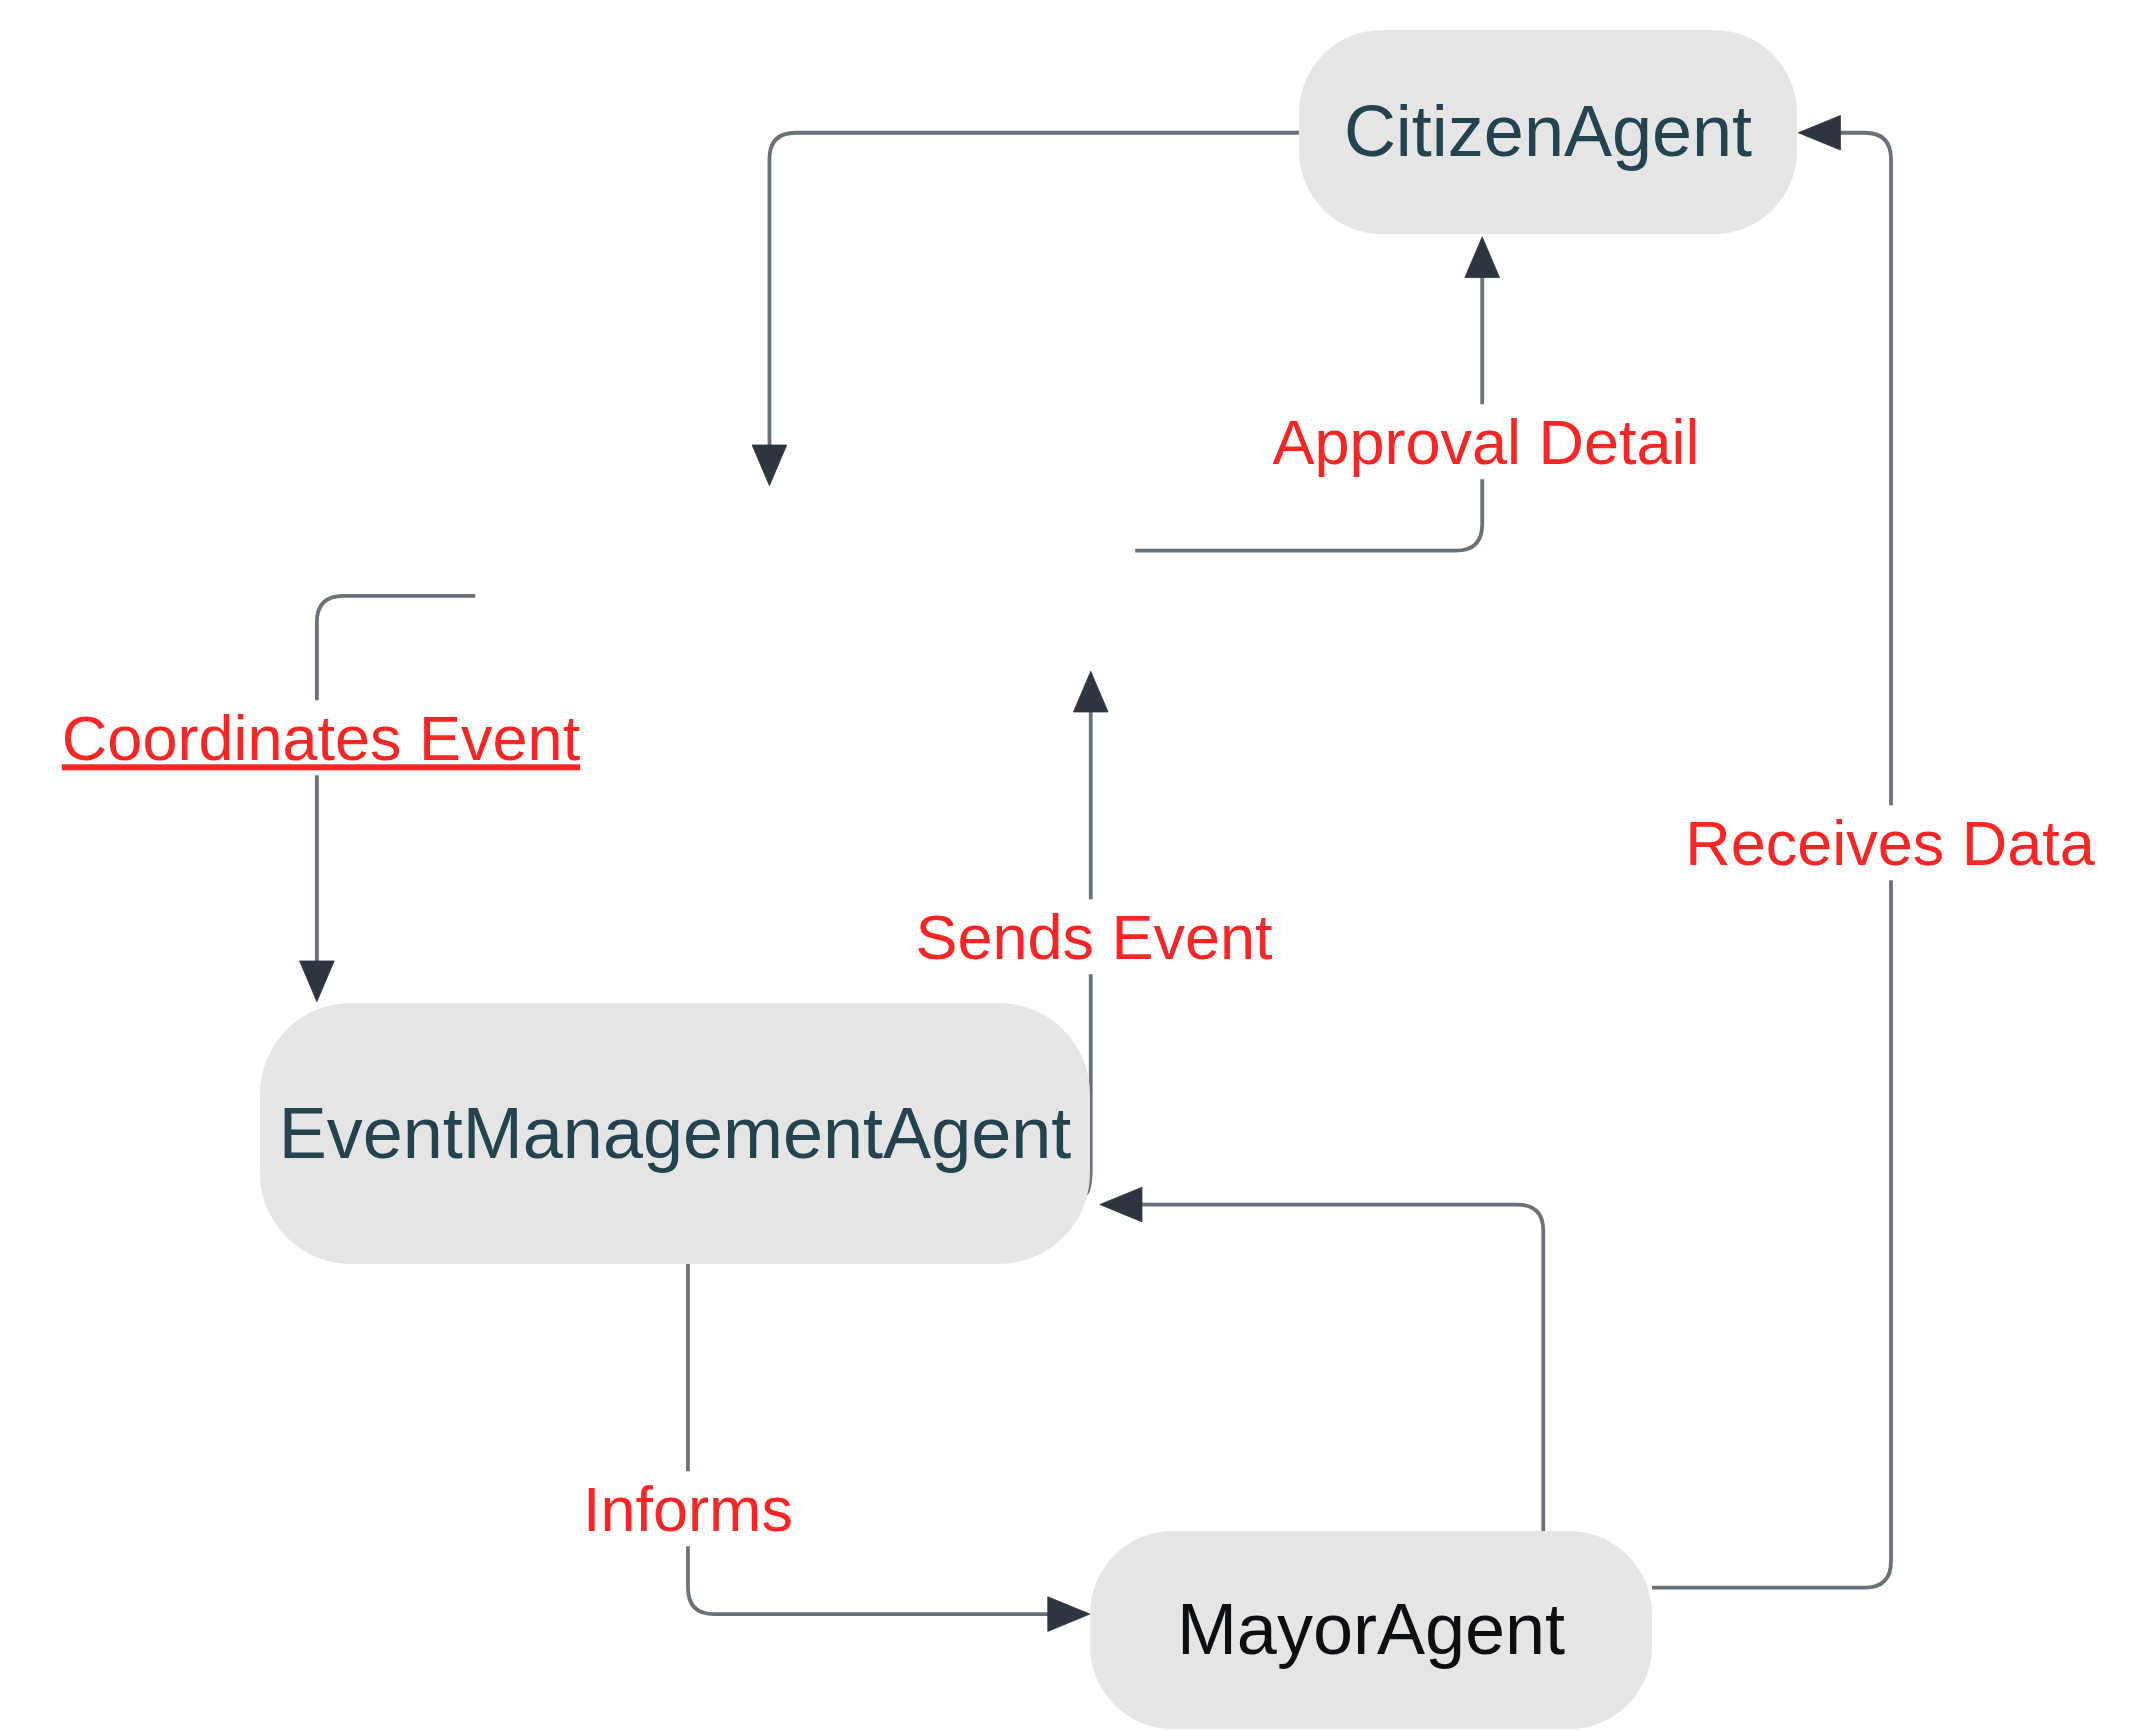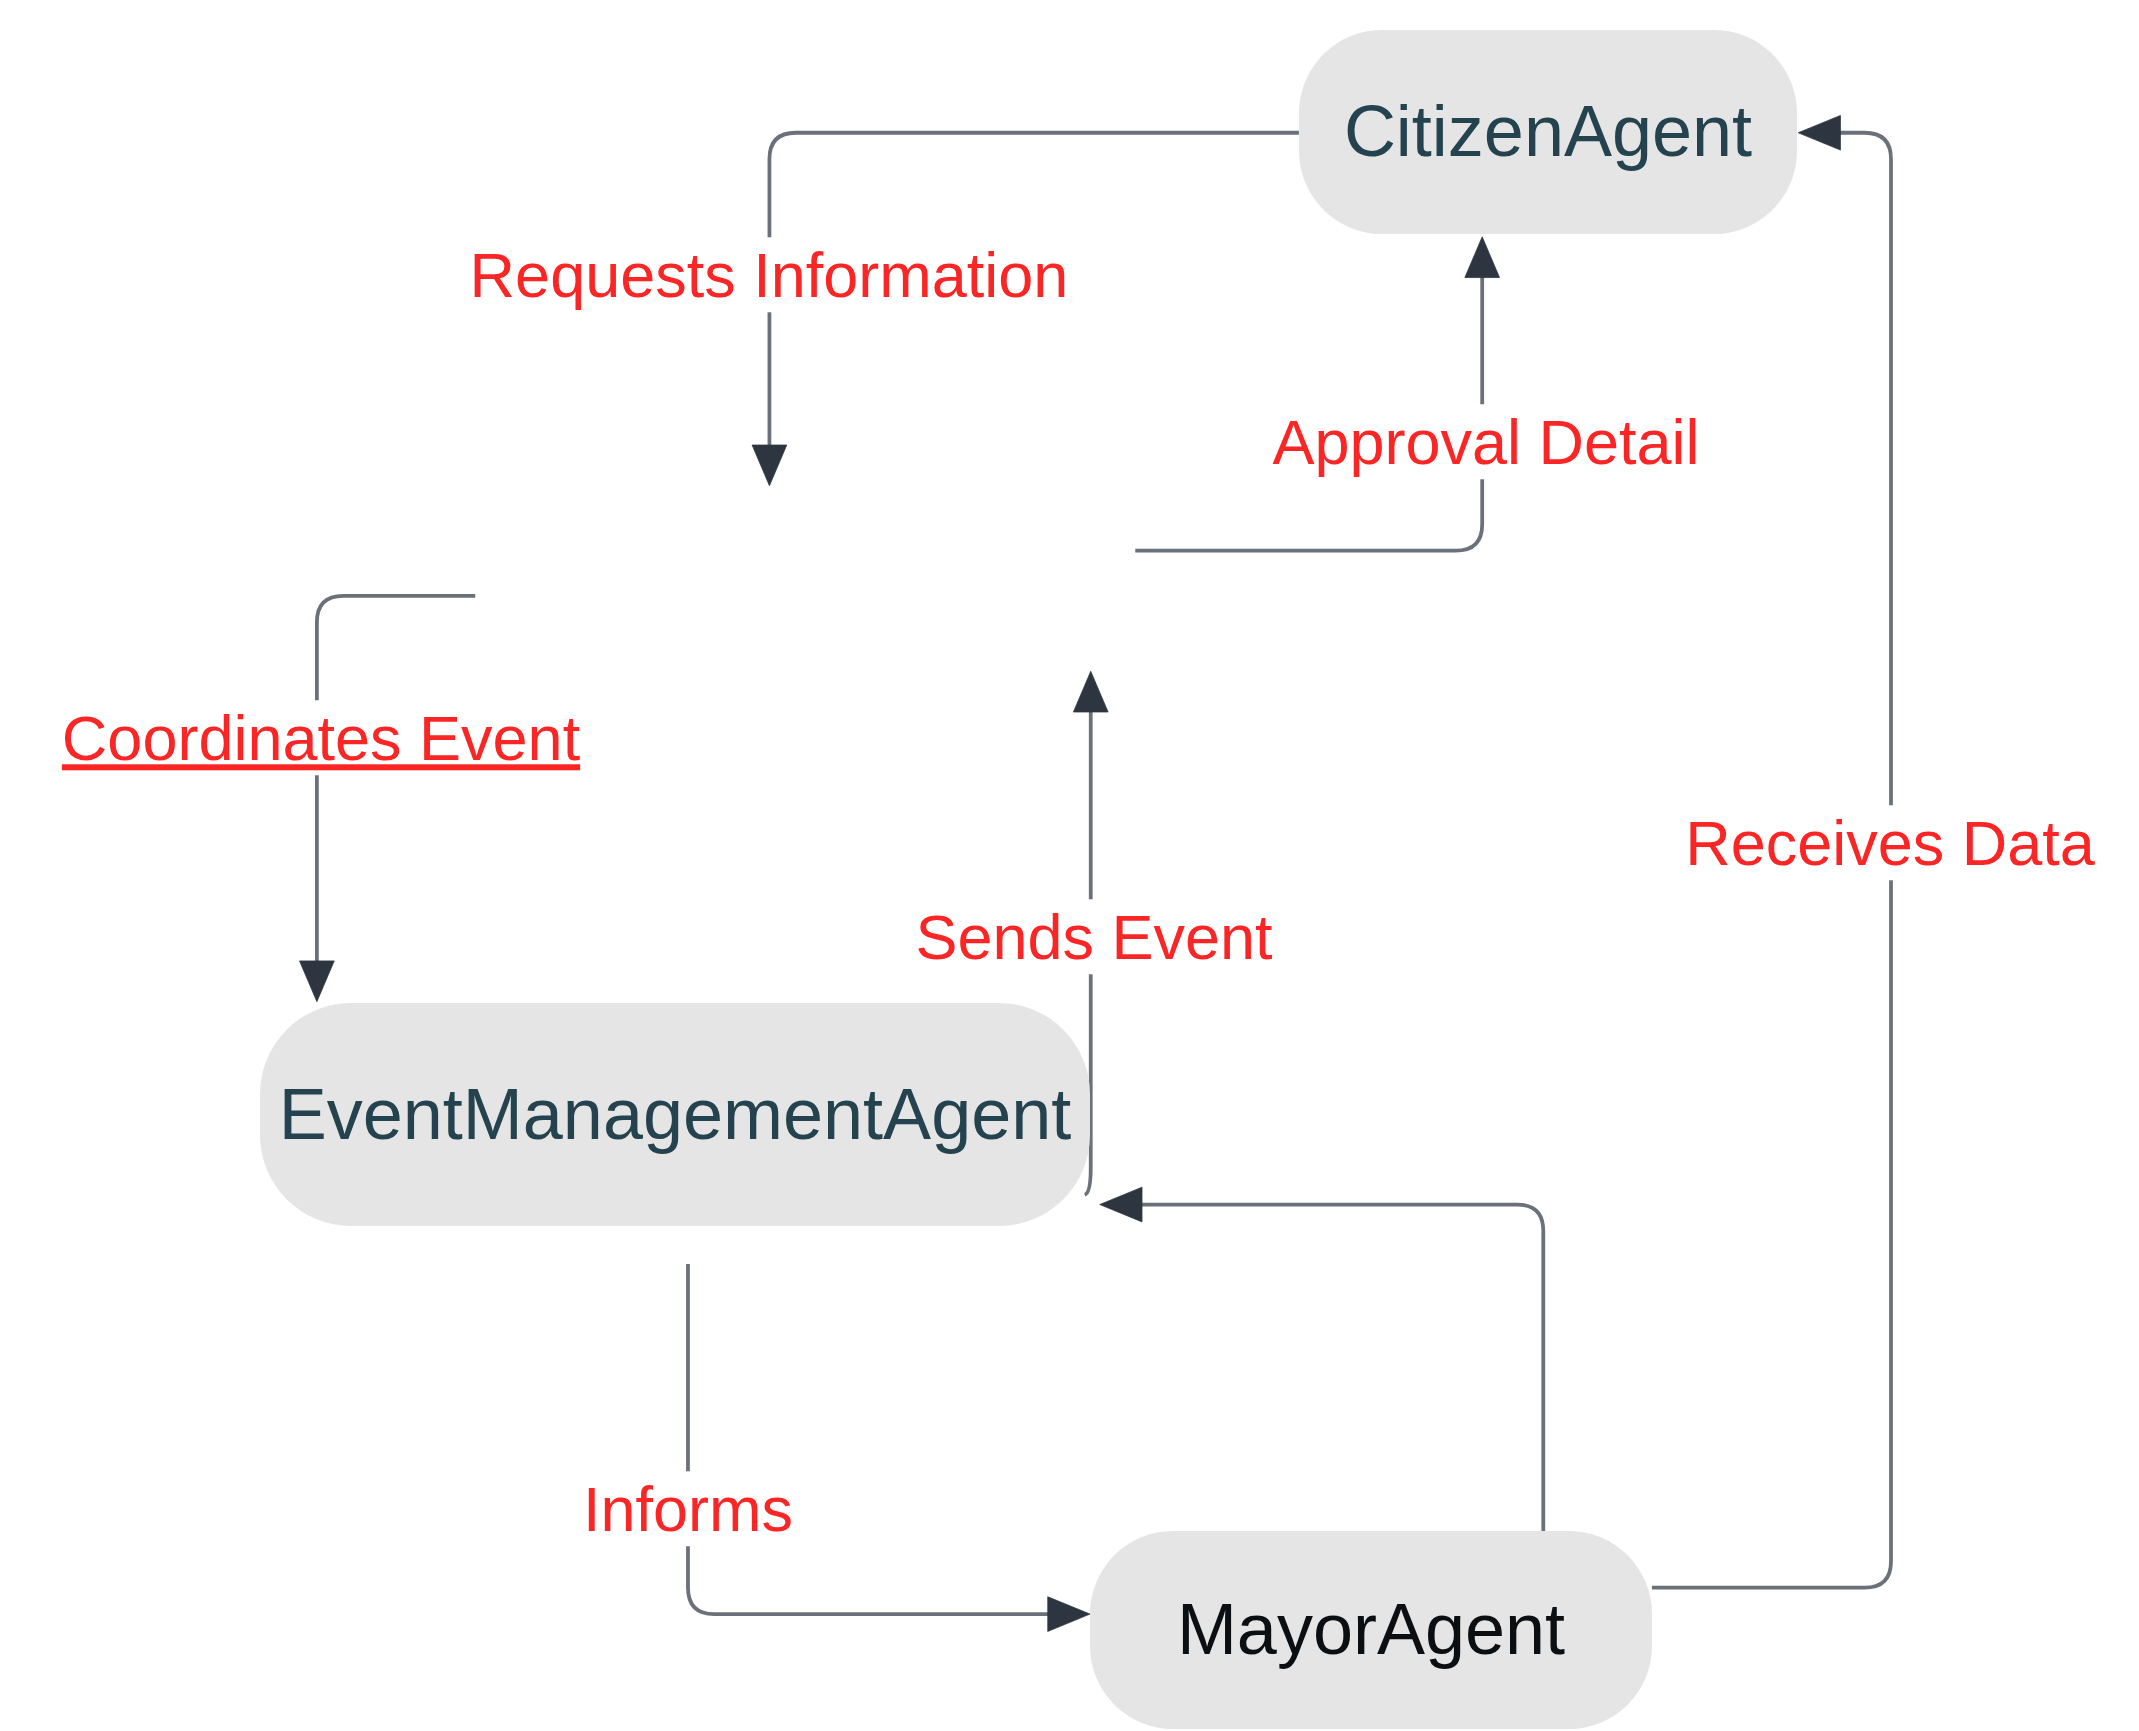--- a/index.html
+++ b/index.html
@@ -90,29 +90,28 @@
 
     <path class="edge-line" d="M 912 1676 V 2105 Q 912 2140 947 2140 H 1391"></path>
     <polygon class="arrow-head" points="1445,2140 1389,2117 1389,2163"></polygon>
   </svg>
 
   <div class="node node-citizen" style="left:1299px; top:30px; width:498px; height:204px;">
     <span>CitizenAgent</span>
   </div>
 
 
-  <div class="node node-event" style="left:260px; top:1003px; width:830px; height:223px;">
+  <div class="node node-event" style="left:260px; top:1003px; width:830px; height:261px;">
     <span>EventManagementAgent</span>
   </div>
 
   <div class="node node-mayor" style="left:1090px; top:1531px; width:562px; height:198px;">
     <span>MayorAgent</span>
   </div>
 
-  <div class="edge-label" style="left:769px; top:275px;">Requests Information</div>
 
   <div class="edge-label" style="left:1486px; top:442px;">Approval Detail</div>
 
   <div class="edge-label" style="left:321px; top:738px;text-decoration:underline;">Coordinates Event</div>
 
   <div class="edge-label" style="left:1094px; top:937px;">Sends Event</div>
 
   <div class="edge-label" style="left:1890px; top:843px;">Receives Data</div>
 
 

